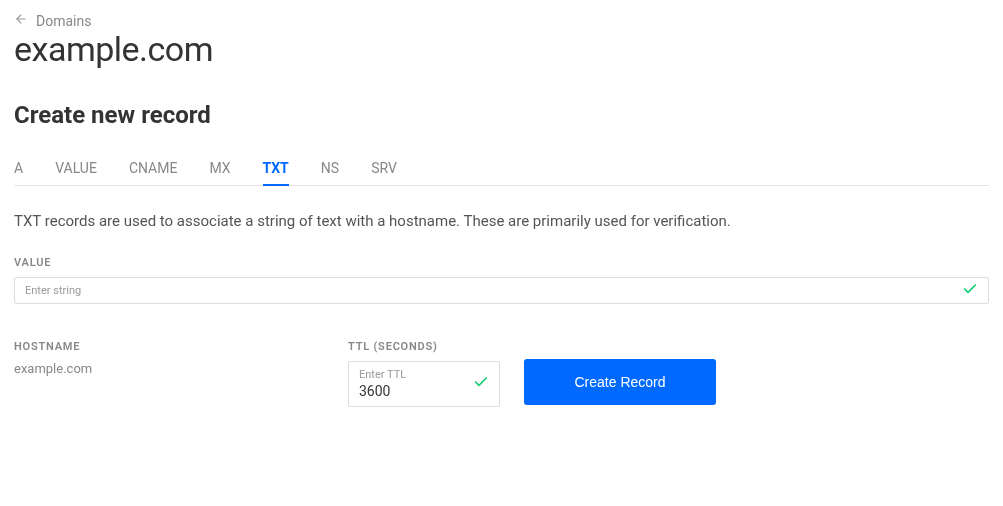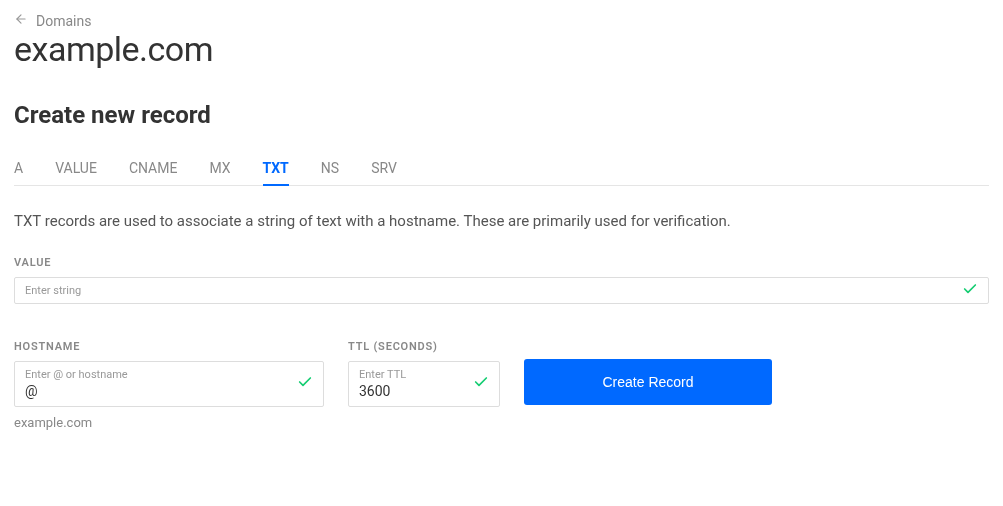--- a/index.html
+++ b/index.html
@@ -96,21 +96,21 @@
       transform: translateY(-50%);
       color: #15cd72;
     }
     .row {
       display: flex;
       gap: 24px;
       align-items: flex-start;
     }
     .col-hostname { width: 310px; }
     .col-ttl { width: 152px; }
-    .col-button { width: 248px; padding-top: 19px; }
+    .col-button { width: 192px; padding-top: 19px; }
     .create-btn {
       background: #0069ff;
       color: #fff;
       border: none;
       border-radius: 3px;
       font-size: 14px;
       font-weight: 500;
       padding: 15px 0;
       width: 100%;
       cursor: pointer;
@@ -158,29 +158,20 @@
       <svg width="16" height="16" viewBox="0 0 24 24" fill="none" stroke="#15cd72" stroke-width="2.5" stroke-linecap="round" stroke-linejoin="round">
           <polyline points="20 6 9 17 4 12"></polyline>
         </svg>
     </span>
   </div>
 </div>
 
 <div class="row">
   <div class="col-hostname">
     <div class="field-label">HOSTNAME</div>
-    <div class="input-wrapper">
-      <span class="placeholder-label">Enter @ or hostname</span>
-      <input type="text" value="@" style="">
-      <span class="check-icon">
-        <svg width="16" height="16" viewBox="0 0 24 24" fill="none" stroke="#15cd72" stroke-width="2.5" stroke-linecap="round" stroke-linejoin="round">
-            <polyline points="20 6 9 17 4 12"></polyline>
-          </svg>
-      </span>
-    </div>
     <div class="helper-text">example.com</div>
   </div>
 
   <div class="col-ttl">
     <div class="field-label">TTL (SECONDS)</div>
     <div class="input-wrapper">
       <span class="placeholder-label">Enter TTL</span>
       <input type="text" value="3600" style="">
       <span class="check-icon">
         <svg width="16" height="16" viewBox="0 0 24 24" fill="none" stroke="#15cd72" stroke-width="2.5" stroke-linecap="round" stroke-linejoin="round">

